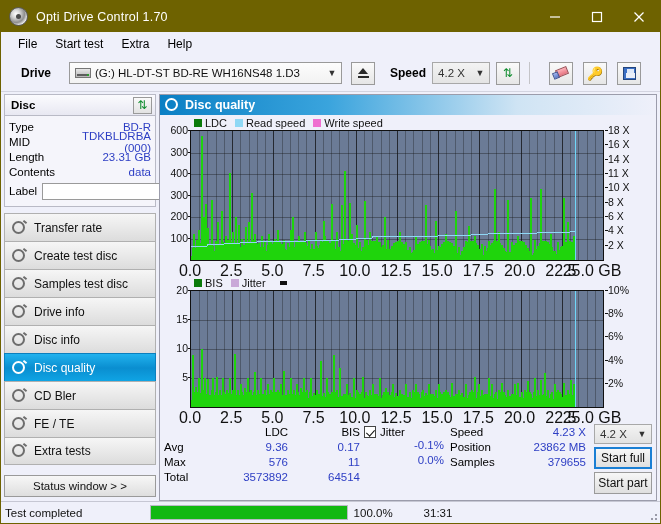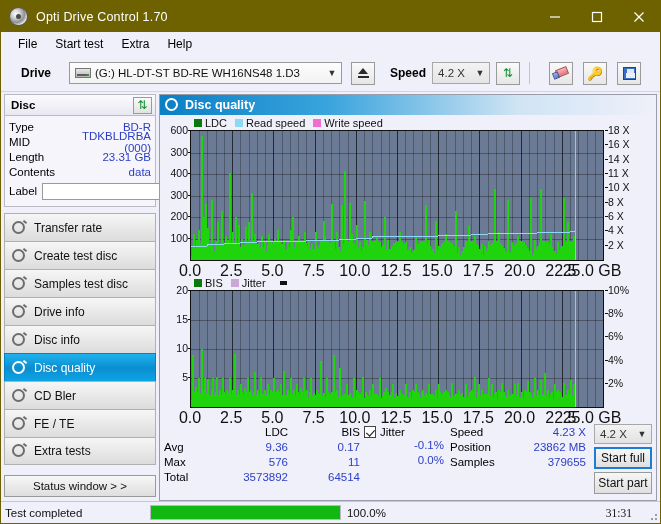--- a/index.html
+++ b/index.html
@@ -356,21 +356,21 @@
     font-size: 11.5px; color: #111;
   }
   .sb-text { width: 144px; flex: 0 0 auto; padding-left: 4px; }
   .sb-progress {
     flex: 1 1 auto; height: 15px; margin: 0 1px;
     border: 1px solid #b9bac6; background: #ffffff; position: relative;
     box-sizing: border-box; max-width: 299px;
   }
   .sb-fill { position: absolute; left: 0; top: 0; bottom: 0; background: #12b812; }
   .sb-pct { width: 70px; flex: 0 0 auto; padding-left: 5px; }
-  .sb-time { flex: 1 1 auto; text-align: right; padding-right: 28px; font-family: Liberation Serif, serif; }
+  .sb-time { flex: 1 1 auto; padding-right: 12px; }
   .grip {
     position: absolute; right: 2px; bottom: 2px; width: 10px; height: 10px;
     background:
       radial-gradient(circle 1px at 8px 8px, #9a9aa8 99%, transparent 100%),
       radial-gradient(circle 1px at 4px 8px, #9a9aa8 99%, transparent 100%),
       radial-gradient(circle 1px at 8px 4px, #9a9aa8 99%, transparent 100%);
   }
 </style>
 </head>
 <body>

